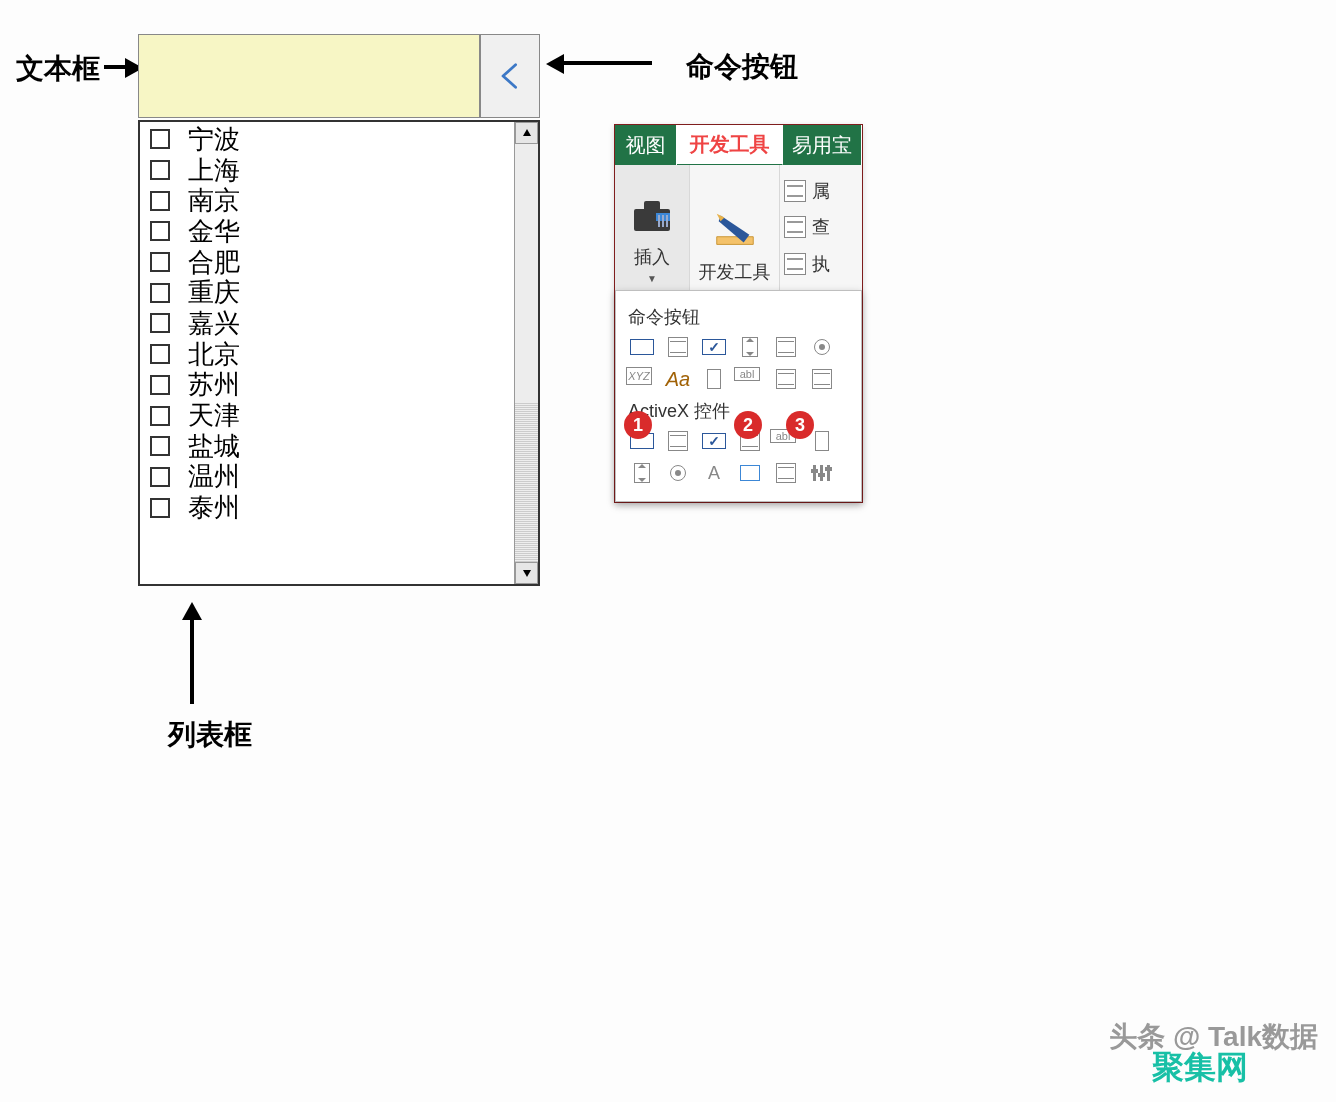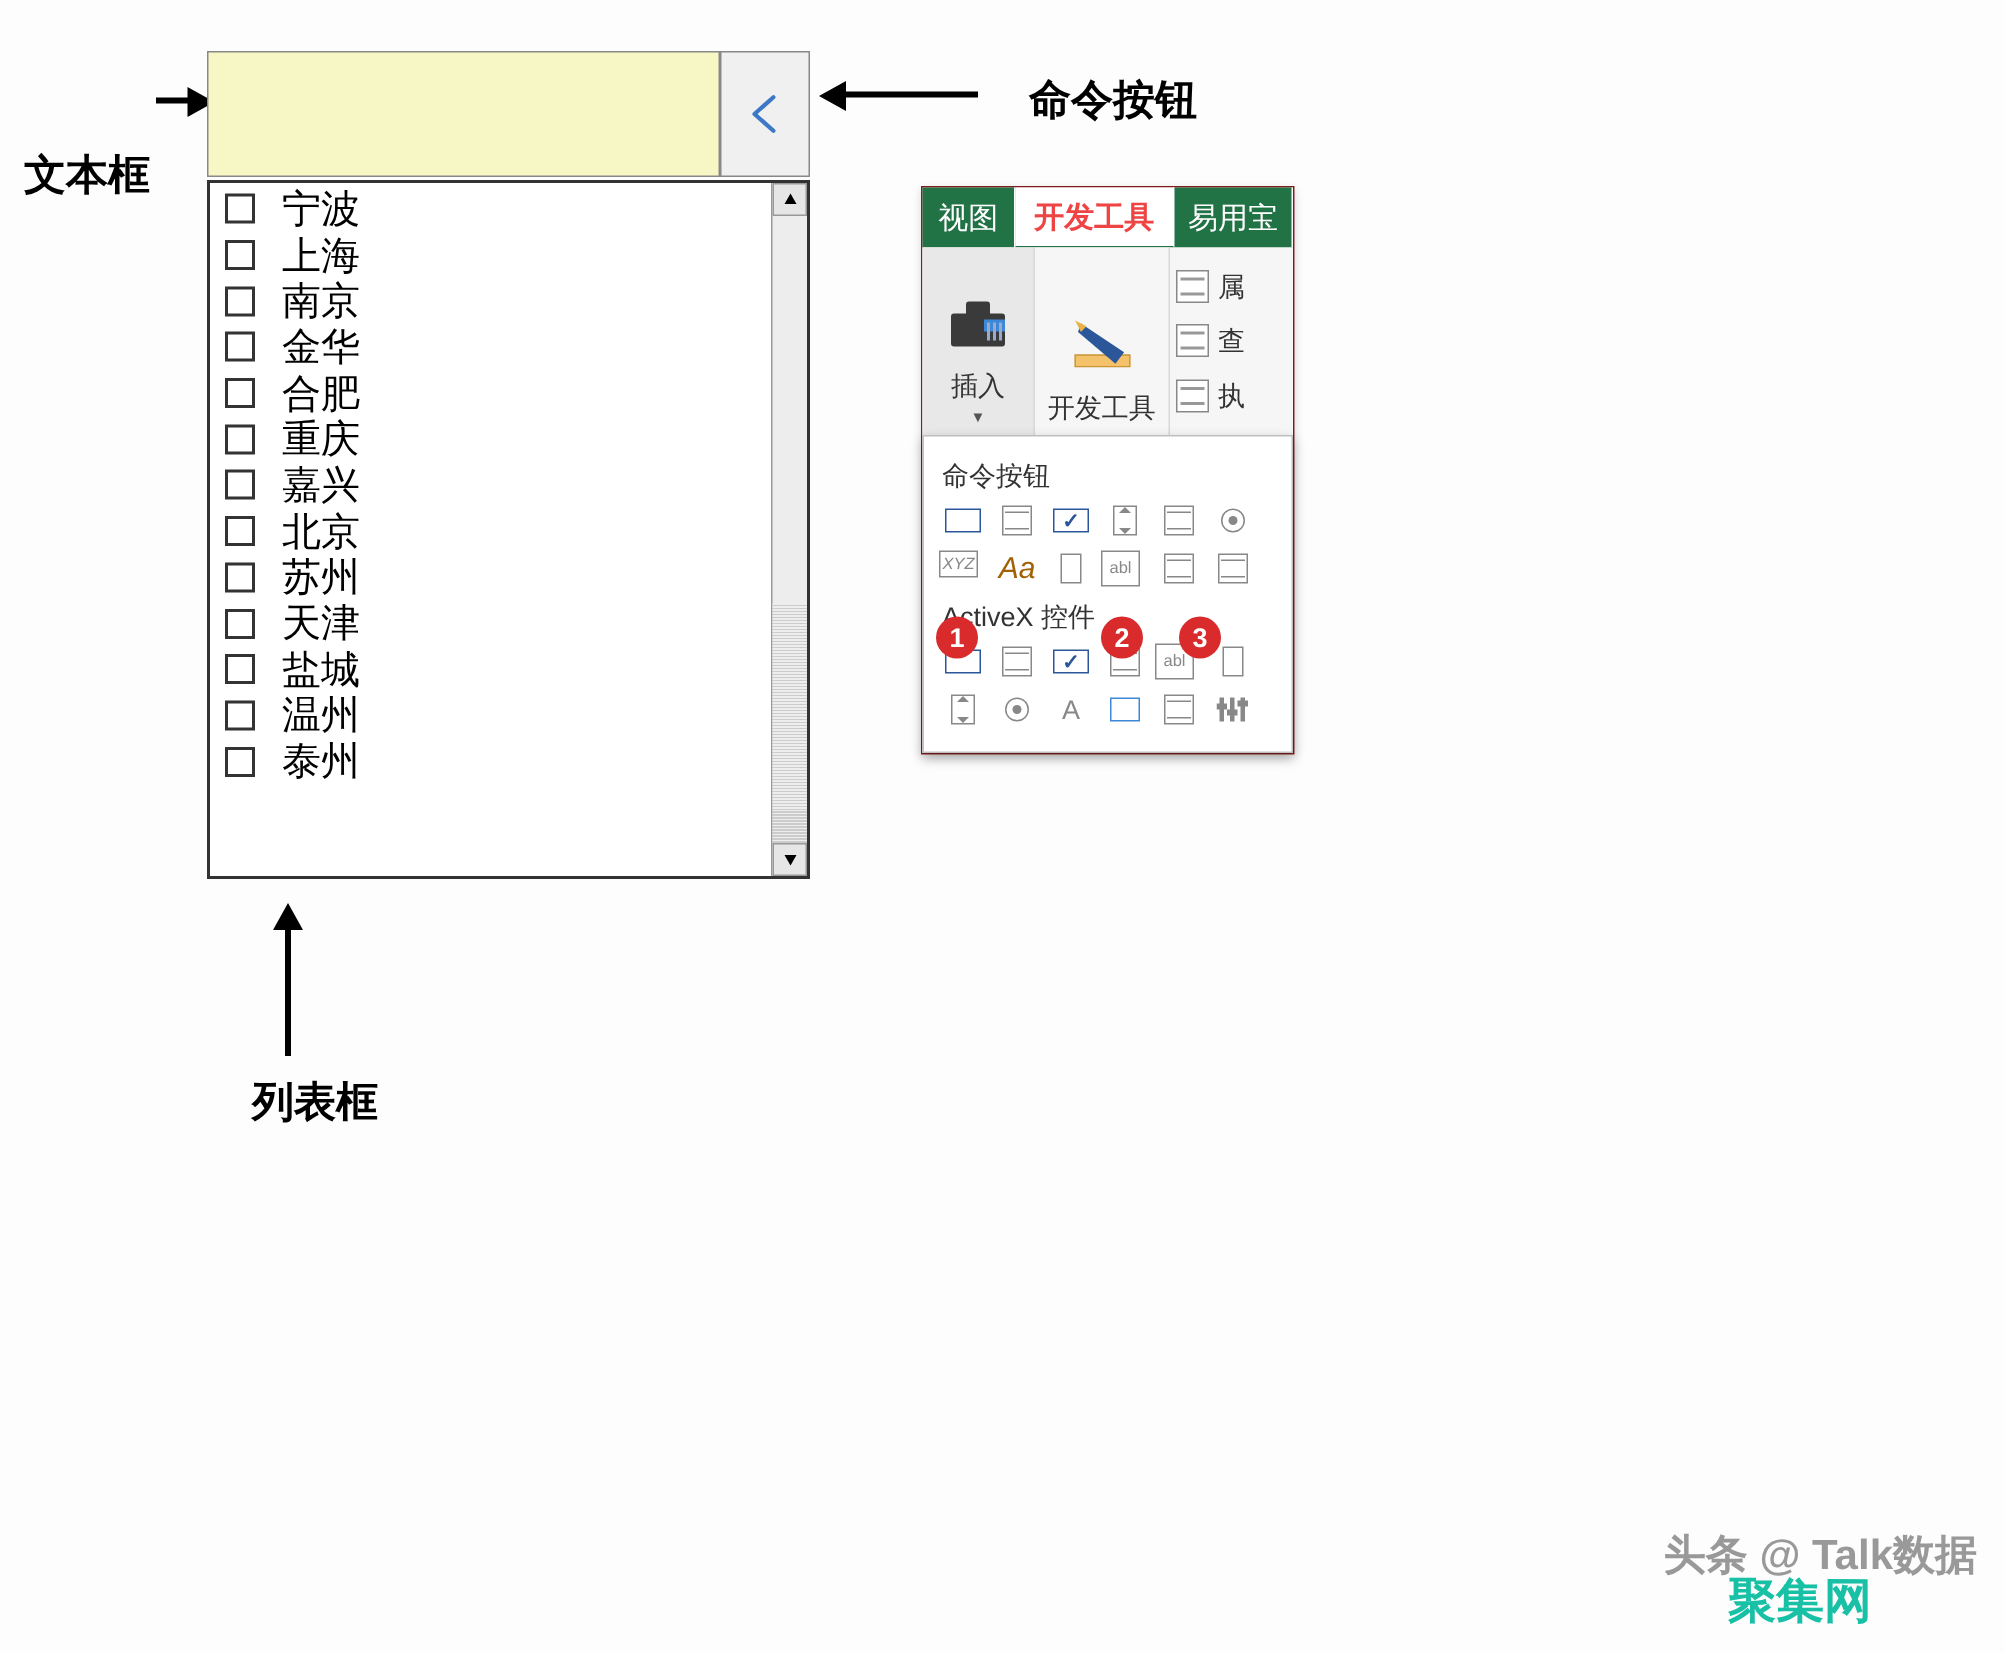--- a/index.html
+++ b/index.html
@@ -220,21 +220,21 @@
   .ctl-icon .box { width: 24px; height: 16px; border: 1.5px solid #2b579a; }
   .ctl-icon.checked .box { border-color:#2b579a; }
   .ctl-icon.checked::after { content:"✓"; position:absolute; color:#2b579a; font-size:14px; font-weight:bold; }
   .ctl-icon.radio::after { content:""; width:14px; height:14px; border-radius:50%; border:1.5px solid #888; position:absolute; }
   .ctl-icon.radio.on::before { content:""; width:6px; height:6px; border-radius:50%; background:#888; position:absolute; }
   .ctl-icon.spinner .box{ width:16px; height:20px; border:1.5px solid #888;}
   .ctl-icon.spinner::before{content:""; position:absolute; width:0;height:0;border-left:4px solid transparent;border-right:4px solid transparent;border-bottom:4px solid #888; top:3px;}
   .ctl-icon.spinner::after{content:""; position:absolute; width:0;height:0;border-left:4px solid transparent;border-right:4px solid transparent;border-top:4px solid #888; bottom:3px;}
   .ctl-icon.xyz{ font-size:11px; color:#888; border:1px solid #888; width:26px; height:18px; font-style:italic;}
   .ctl-icon.aa { font-style: italic; color:#a16207; font-size:20px;}
-  .ctl-icon.abl { border:1px solid #888; width:26px;height:24px; font-size:11px; color:#888;}
+  .ctl-icon.abl { border:1px solid #888; width:26px;height:14px; font-size:11px; color:#888;}
   .ctl-icon.listico .box{ width:20px;height:20px; border:1px solid #888;}
   .ctl-icon.listico::before{content:"";position:absolute;left:8px;right:8px;top:6px;height:1px;background:#888;}
   .ctl-icon.listico::after{content:"";position:absolute;left:8px;right:8px;bottom:6px;height:1px;background:#888;}
   .ctl-icon.scrollico .box{width:14px;height:20px;border:1px solid #888;}
   .ctl-icon.letterA{ font-size:18px; color:#888;}
   .ctl-icon.pcico .box{width:20px;height:16px;border:1.5px solid #3c87d6;}
   .ctl-icon.tools{ color:#888;}
 
   .ax-title { position: relative; }
   .red-badge {
@@ -263,21 +263,21 @@
     font-size: 32px;
     color: #18c0a6;
     font-weight: 700;
   }
 </style>
 </head>
 <body>
 
 <div class="container">
 
-  <div class="ann-label" style="left:16px; top:50px;margin-top:48px;">文本框</div>
+  <div class="ann-label" style="left:16px; top:50px;">文本框</div>
   <div class="arrow">
     <div class="arrow-line" style="left:104px; top:65px; width:24px; height:4px;"></div>
     <div class="arrow-head-right" style="left:125px; top:58px;"></div>
   </div>
 
   <div class="textbox"></div>
 
   <div class="cmd-btn">
     <svg viewBox="0 0 20 20">
       <polyline points="14,2 5,10 14,18" fill="none" stroke="#3c78c6" stroke-width="2" stroke-linecap="round" stroke-linejoin="round"></polyline>

